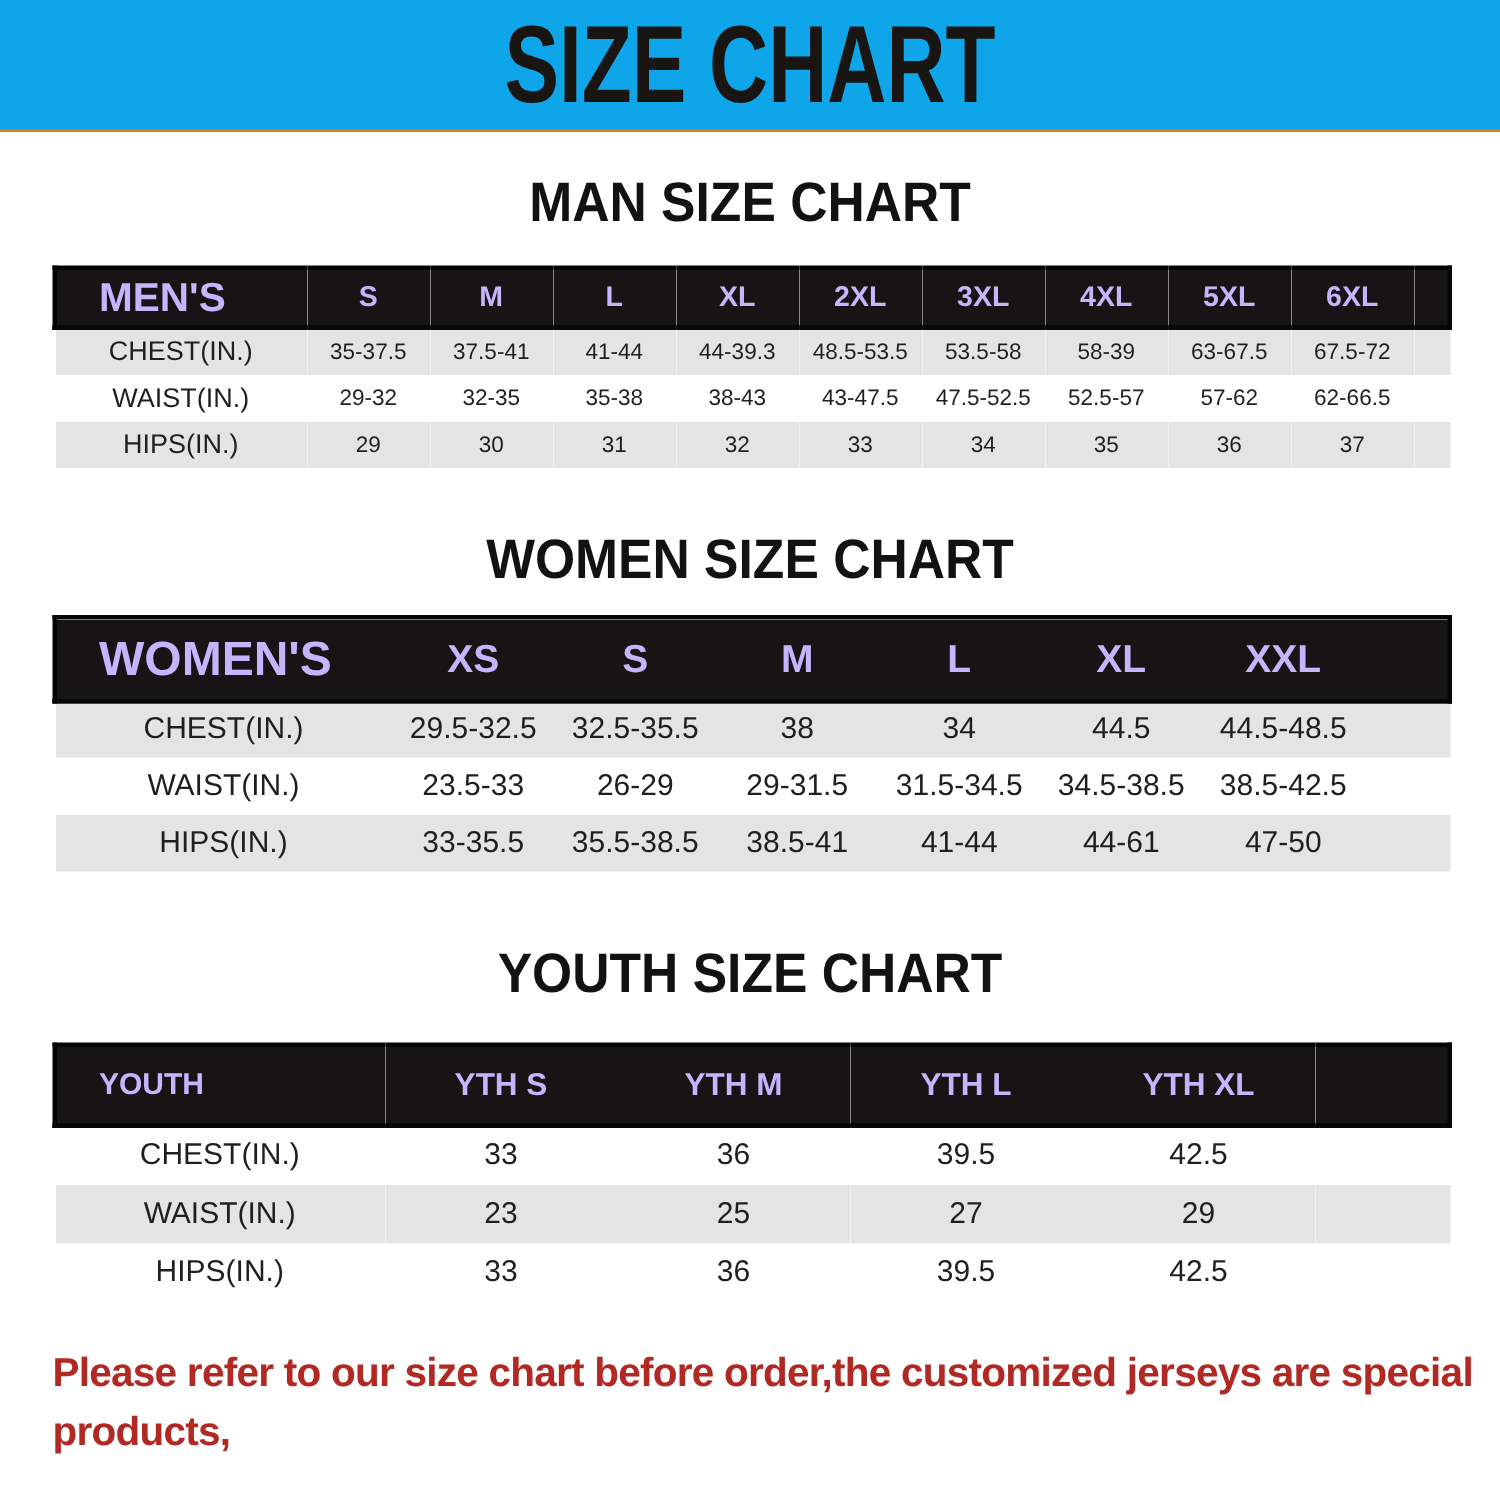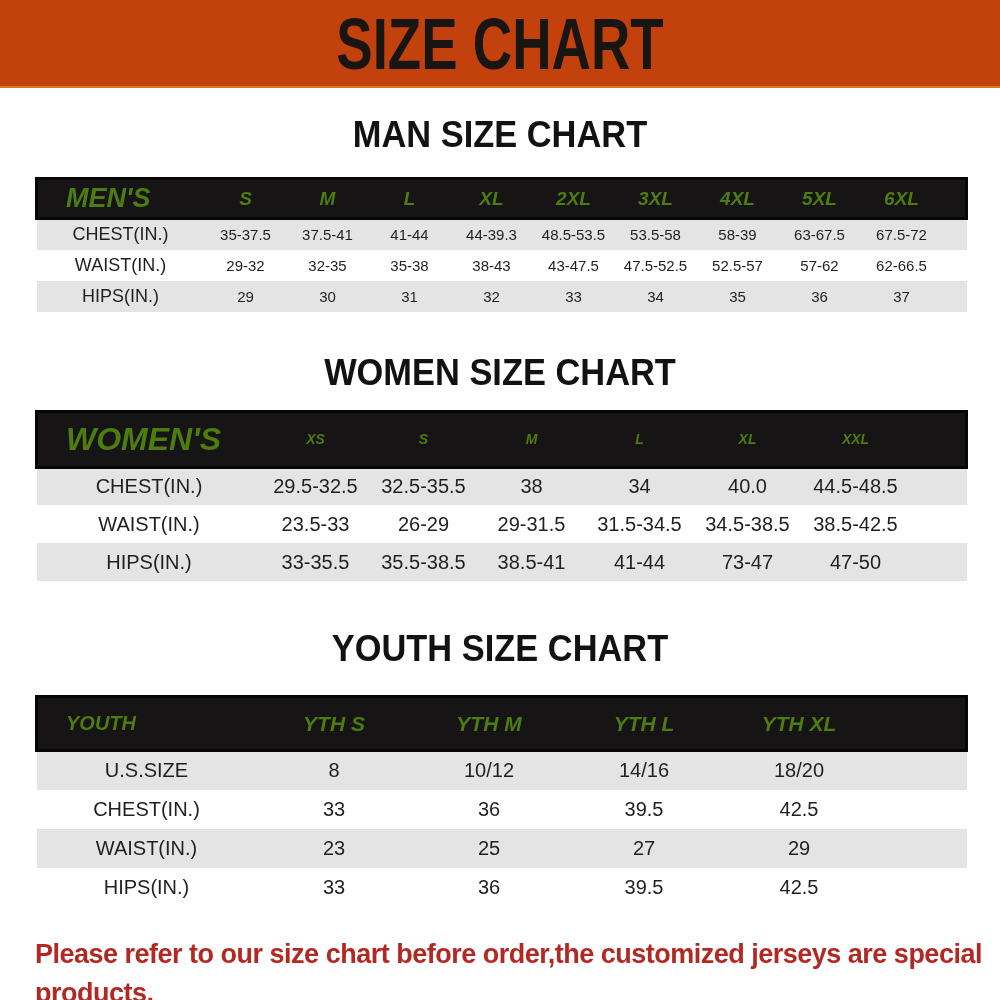--- a/index.html
+++ b/index.html
@@ -7,21 +7,21 @@
     padding: 0;
     width: 1000px;
     height: 1000px;
     background: #ffffff;
     font-family: "Liberation Sans", sans-serif;
     overflow: hidden;
   }
   .banner {
     width: 100%;
     height: 88px;
-    background: #c2410c;
+    background: #0ea5e9;
     border-bottom: 2px solid #d97c15;
     display: flex;
     align-items: center;
     justify-content: center;
     box-sizing: border-box;
   }
   .banner-title {
     font-size: 62px;
     font-weight: 800;
     color: #181512;
@@ -51,22 +51,21 @@
   }
   table.size-table th, table.size-table td {
     padding: 0;
     text-align: center;
     vertical-align: middle;
     white-space: nowrap;
     overflow: hidden;
   }
   tr.head-row {
     background: #161414;
-    color: #4d7c0f;
-    font-style: italic;
+    color: #c4b5fd;
   }
   tr.head-row th {
     border-top: 3px solid #060606;
     border-bottom: 3px solid #060606;
   }
   tr.head-row th:first-child { border-left: 3px solid #060606; }
   tr.head-row th:last-child  { border-right: 3px solid #060606; }
   th.corner {
     text-align: left !important;
     padding-left: 28px !important;
@@ -79,21 +78,21 @@
   .men tr.head-row { height: 40px; }
   .men th.corner   { font-size: 27px; }
   .men th.colhead  { font-size: 19px; font-weight: 700; }
   .men tbody tr    { height: 31px; }
   .men tbody td    { font-size: 15px; color: #1f1f1f; }
   .men td.lbl      { font-size: 18px; }
 
   
   .women tr.head-row { height: 56px; }
   .women th.corner   { font-size: 32px; }
-  .women th.colhead  { font-size: 14px; font-weight: 700; }
+  .women th.colhead  { font-size: 26px; font-weight: 700; }
   .women tbody tr    { height: 38px; }
   .women tbody td    { font-size: 20px; color: #1f1f1f; }
 
   
   .youth tr.head-row { height: 54px; }
   .youth th.corner   { font-size: 20px; }
   .youth th.colhead  { font-size: 21px; font-weight: 700; }
   .youth tbody tr    { height: 39px; }
   .youth tbody td    { font-size: 20px; color: #1f1f1f; }
 
@@ -212,41 +211,41 @@
       <th class="colhead"></th>
     </tr>
   </thead>
   <tbody>
     <tr class="stripe-gray">
       <td class="lbl">CHEST(IN.)</td>
       <td>29.5-32.5</td>
       <td>32.5-35.5</td>
       <td>38</td>
       <td>34</td>
-      <td>40.0</td>
+      <td>44.5</td>
       <td>44.5-48.5</td>
       <td></td>
     </tr>
     <tr class="stripe-white">
       <td class="lbl">WAIST(IN.)</td>
       <td>23.5-33</td>
       <td>26-29</td>
       <td>29-31.5</td>
       <td>31.5-34.5</td>
       <td>34.5-38.5</td>
       <td>38.5-42.5</td>
       <td></td>
     </tr>
     <tr class="stripe-gray">
       <td class="lbl">HIPS(IN.)</td>
       <td>33-35.5</td>
       <td>35.5-38.5</td>
       <td>38.5-41</td>
       <td>41-44</td>
-      <td>73-47</td>
+      <td>44-61</td>
       <td>47-50</td>
       <td></td>
     </tr>
   </tbody>
 </table>
 
 <h2 class="section-heading" id="heading-youth">YOUTH SIZE CHART</h2>
 
 <table class="size-table youth">
   <colgroup>
@@ -261,28 +260,20 @@
     <tr class="head-row">
       <th class="corner">YOUTH</th>
       <th class="colhead">YTH S</th>
       <th class="colhead">YTH M</th>
       <th class="colhead">YTH L</th>
       <th class="colhead">YTH XL</th>
       <th class="colhead"></th>
     </tr>
   </thead>
   <tbody>
-    <tr class="stripe-gray">
-      <td class="lbl">U.S.SIZE</td>
-      <td>8</td>
-      <td>10/12</td>
-      <td>14/16</td>
-      <td>18/20</td>
-      <td></td>
-    </tr>
     <tr class="stripe-white">
       <td class="lbl">CHEST(IN.)</td>
       <td>33</td>
       <td>36</td>
       <td>39.5</td>
       <td>42.5</td>
       <td></td>
     </tr>
     <tr class="stripe-gray">
       <td class="lbl">WAIST(IN.)</td>

